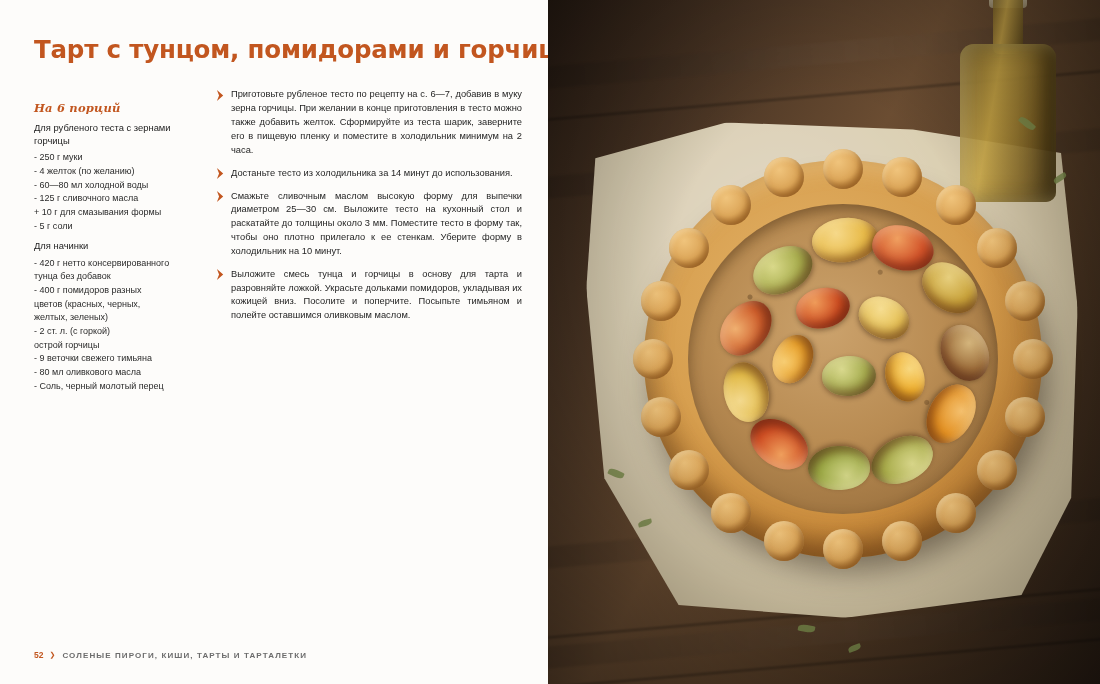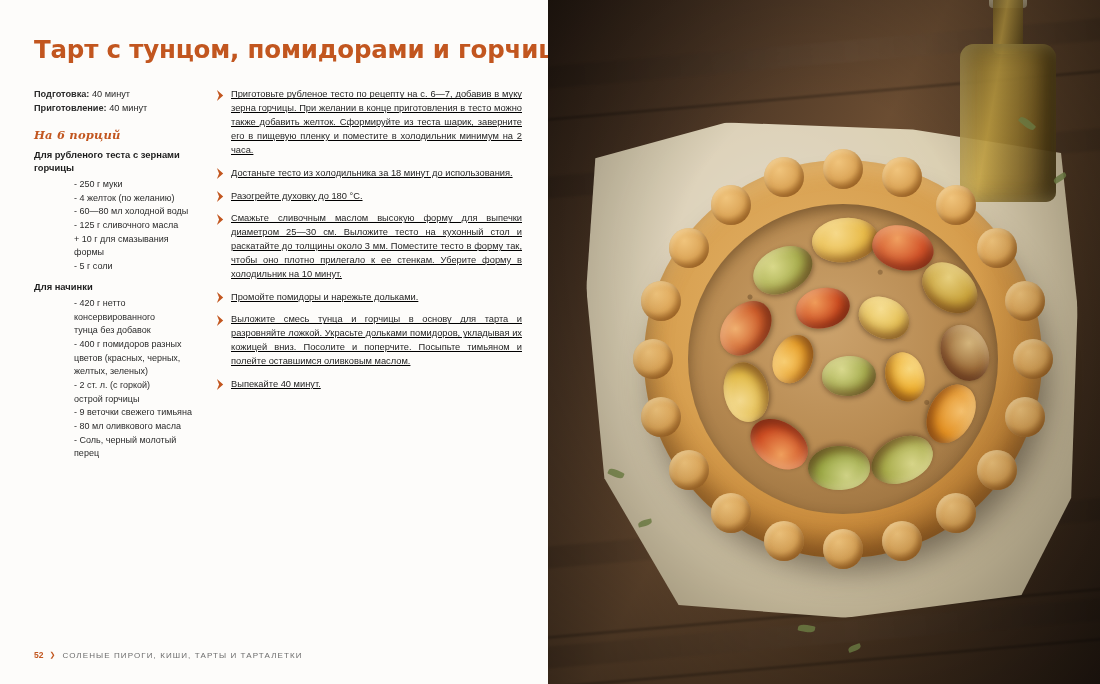--- a/index.html
+++ b/index.html
@@ -65,41 +65,40 @@
     font-style: italic;
     font-weight: bold;
     font-size: 11.5px;
     color: #c2561f;
     letter-spacing: 0.2px;
   }
 
   .ing-heading {
     margin-top: 7px;
     font-size: 9.4px;
-    font-weight: bold;
+    font-weight: normal;
     color: #1d1d1d;
     line-height: 1.32;
   }
   .ing-heading.second {
   }
 
   .ing-list {
     list-style: none;
     margin: 4px 0 0 0;
     padding: 0;
     font-size: 9px;
     line-height: 1.52;
     color: #2b2b2b;
   }
-  .ing-list li { white-space: pre-line; margin-left: 40px; }
+  .ing-list li { white-space: pre-line; }
 
   .steps {
     margin: 0; padding: 0;
     list-style: none;
-    text-decoration: underline;
   }
   .step {
     position: relative;
     padding-left: 15px;
     margin-bottom: 9px;
     font-size: 9.3px;
     line-height: 1.49;
     color: #1f1f1f;
     text-align: justify;
   }
@@ -128,21 +127,21 @@
   .footer .pg {
     font-weight: bold;
     color: #c2561f;
     font-size: 8.5px;
     letter-spacing: 0;
   }
   .footer .sep {
     color: #c2561f;
     font-size: 7px;
   }
-  .footer .chapter { text-transform: uppercase; }
+  .footer .chapter { text-transform: uppercase; font-weight: bold; }
 
   
   .photo-page {
     position: relative;
     width: 552px;
     height: 684px;
     overflow: hidden;
     background: #3a2b20;
   }
   .photo-page .bg {
@@ -293,24 +292,20 @@
 
 <div class="page">
 
   <div class="text-page">
 
     <h1 class="recipe-title">Тарт с тунцом, помидорами и горчицей</h1>
 
     <div class="columns">
 
       <div class="col-left">
-        <div class="times">
-          <div><b>Подготовка:</b><span> 40 минут</span></div>
-          <div><b>Приготовление:</b><span> 40 минут</span></div>
-        </div>
 
         <div class="servings">На 6 порций</div>
 
         <div class="ing-heading">Для рубленого теста
 с зернами горчицы</div>
         <ul class="ing-list">
           <li>- 250 г муки</li>
           <li>- 4 желток (по желанию)</li>
           <li>- 60—80 мл холодной воды</li>
           <li>- 125 г сливочного масла
@@ -342,61 +337,37 @@
                 </svg>
             </span>
             <span>Приготовьте рубленое тесто по рецепту на с. 6—7, добавив в муку зерна горчицы. При желании в конце приготовления в тесто можно также добавить желток. Сформируйте из теста шарик, заверните его в пищевую пленку и поместите в холодильник минимум на 2 часа.</span>
           </li>
           <li class="step">
             <span class="arrow">
               <svg viewBox="0 0 10 12" width="9" height="11">
                   <path d="M1 0 L8 6 L1 12 L3.4 6 Z" fill="#c2561f"></path>
                 </svg>
             </span>
-            <span>Достаньте тесто из холодильника за 18 минут до использования.</span>
-          </li>
-          <li class="step">
-            <span class="arrow">
-              <svg viewBox="0 0 10 12" width="9" height="11">
-                  <path d="M1 0 L8 6 L1 12 L3.4 6 Z" fill="#c2561f"></path>
-                </svg>
-            </span>
-            <span>Разогрейте духовку до 180 °С.</span>
+            <span>Достаньте тесто из холодильника за 14 минут до использования.</span>
           </li>
           <li class="step">
             <span class="arrow">
               <svg viewBox="0 0 10 12" width="9" height="11">
                   <path d="M1 0 L8 6 L1 12 L3.4 6 Z" fill="#c2561f"></path>
                 </svg>
             </span>
             <span>Смажьте сливочным маслом высокую форму для выпечки диаметром 25—30 см. Выложите тесто на кухонный стол и раскатайте до толщины около 3 мм. Поместите тесто в форму так, чтобы оно плотно прилегало к ее стенкам. Уберите форму в холодильник на 10 минут.</span>
           </li>
           <li class="step">
             <span class="arrow">
               <svg viewBox="0 0 10 12" width="9" height="11">
                   <path d="M1 0 L8 6 L1 12 L3.4 6 Z" fill="#c2561f"></path>
                 </svg>
             </span>
-            <span>Промойте помидоры и нарежьте дольками.</span>
-          </li>
-          <li class="step">
-            <span class="arrow">
-              <svg viewBox="0 0 10 12" width="9" height="11">
-                  <path d="M1 0 L8 6 L1 12 L3.4 6 Z" fill="#c2561f"></path>
-                </svg>
-            </span>
             <span>Выложите смесь тунца и горчицы в основу для тарта и разровняйте ложкой. Украсьте дольками помидоров, укладывая их кожицей вниз. Посолите и поперчите. Посыпьте тимьяном и полейте оставшимся оливковым маслом.</span>
-          </li>
-          <li class="step">
-            <span class="arrow">
-              <svg viewBox="0 0 10 12" width="9" height="11">
-                  <path d="M1 0 L8 6 L1 12 L3.4 6 Z" fill="#c2561f"></path>
-                </svg>
-            </span>
-            <span>Выпекайте 40 минут.</span>
           </li>
         </ol>
       </div>
     </div>
 
     <div class="footer">
       <span class="pg">52</span>
       <span class="sep">❯</span>
       <span class="chapter">СОЛЕНЫЕ ПИРОГИ, КИШИ, ТАРТЫ И ТАРТАЛЕТКИ</span>
     </div>

